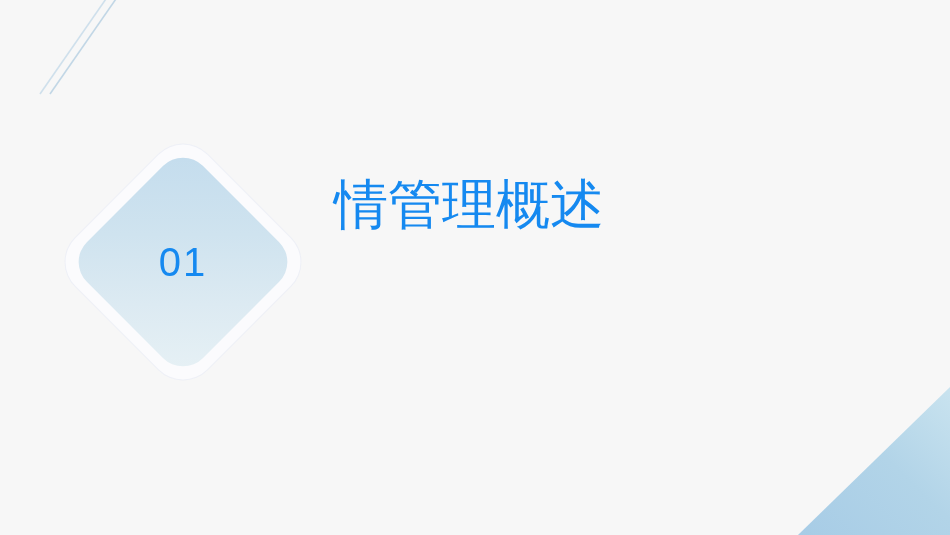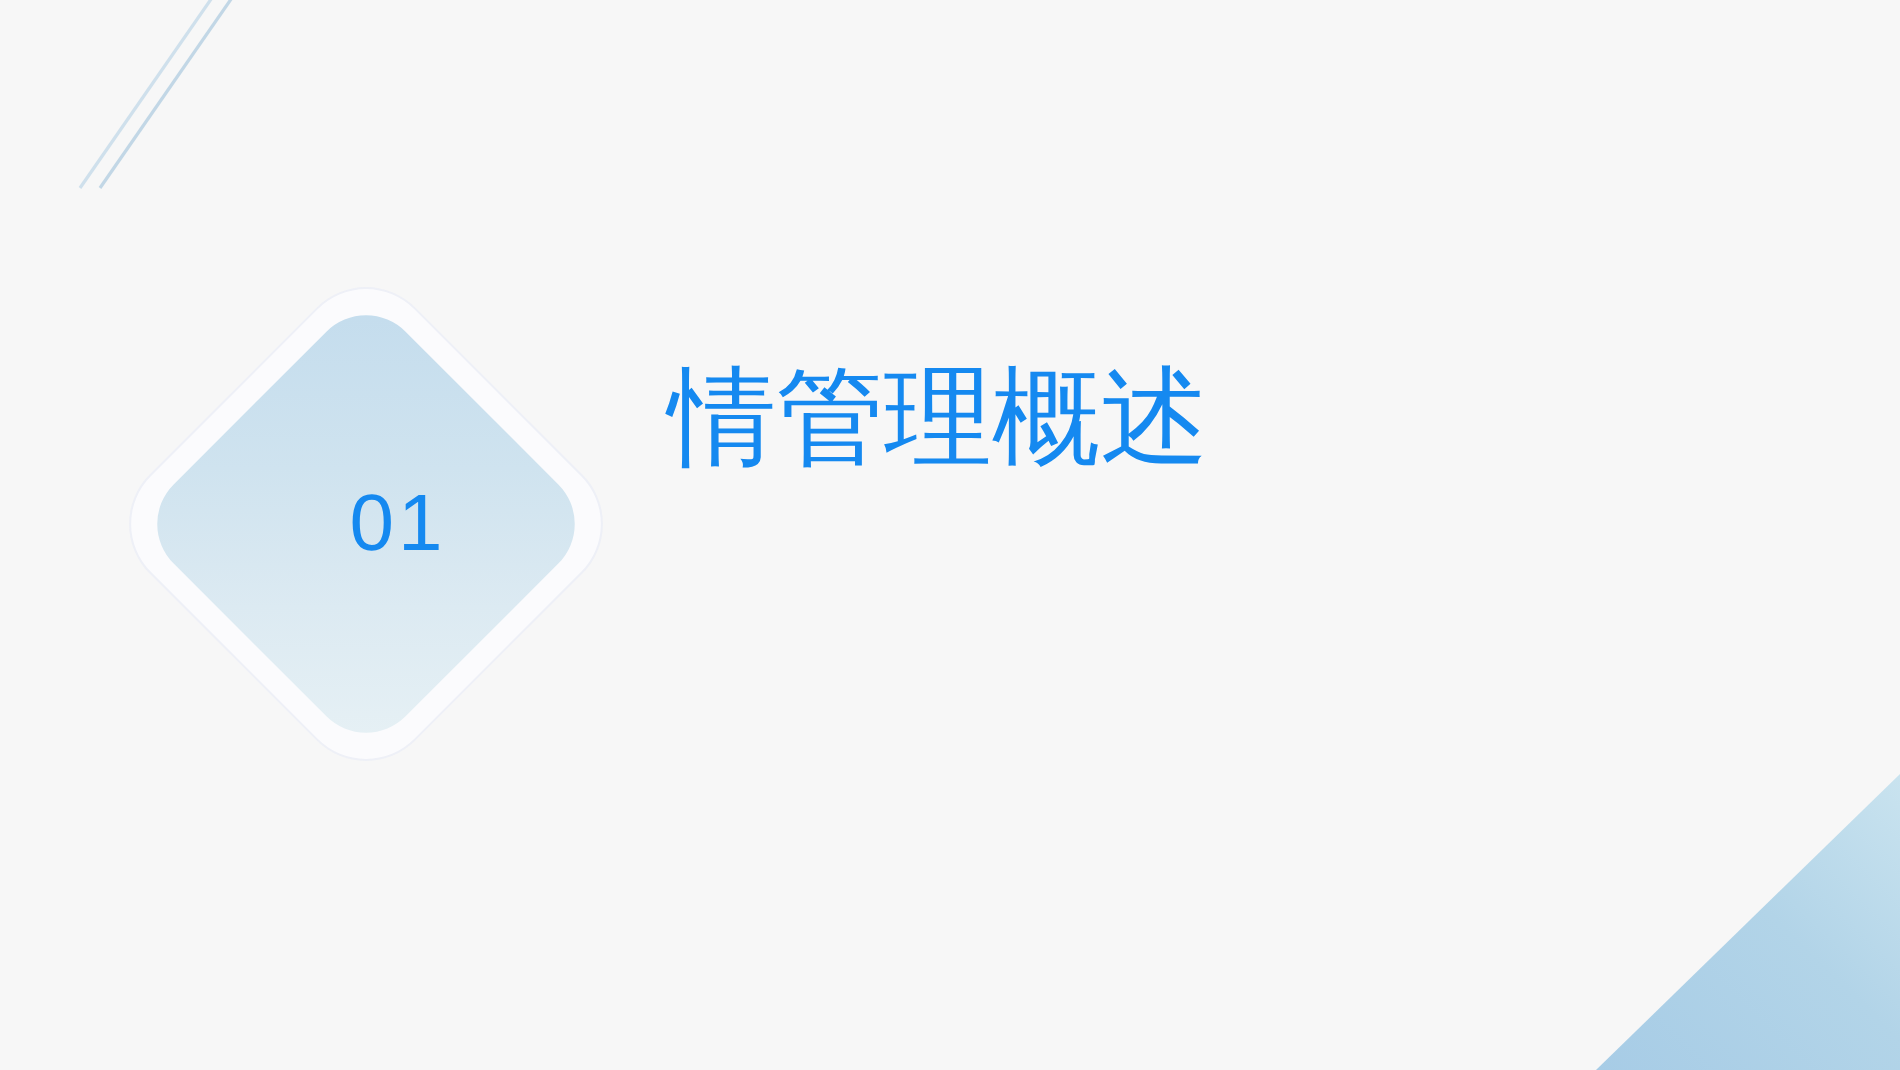--- a/index.html
+++ b/index.html
@@ -69,21 +69,21 @@
     width: 164px;
     height: 164px;
     margin-left: -82px;
     margin-top: -82px;
     border-radius: 28px;
     transform: rotate(45deg);
     background: linear-gradient(135deg, #c3dced 0%, #cfe3ef 38%, #dceaf2 68%, #e7f1f5 100%);
   }
   .diamond-number {
     position: absolute;
-    left: 16px;
+    left: 0;
     top: 0;
     width: 266px;
     height: 266px;
     display: flex;
     align-items: center;
     justify-content: center;
     font-size: 40px;
     font-weight: 400;
     letter-spacing: 2px;
     color: #1589f0;
@@ -95,20 +95,21 @@
   .slide-title {
     position: absolute;
     left: 334px;
     top: 178px;
     font-size: 54px;
     line-height: 1.15;
     font-weight: 400;
     color: #1589f0;
     white-space: nowrap;
     letter-spacing: 0px;
+    font-family: Liberation Mono, monospace;
   }
 </style>
 </head>
 <body>
 
 <div id="slide">
 
   <svg class="diag-lines" viewBox="0 0 200 130" preserveAspectRatio="none" aria-hidden="true">
     <line x1="118" y1="-4" x2="50" y2="94" stroke="#c2d7e6" stroke-width="1.6"></line>
     <line x1="108" y1="-4" x2="40" y2="94" stroke="#cfe0ec" stroke-width="1.6"></line>

